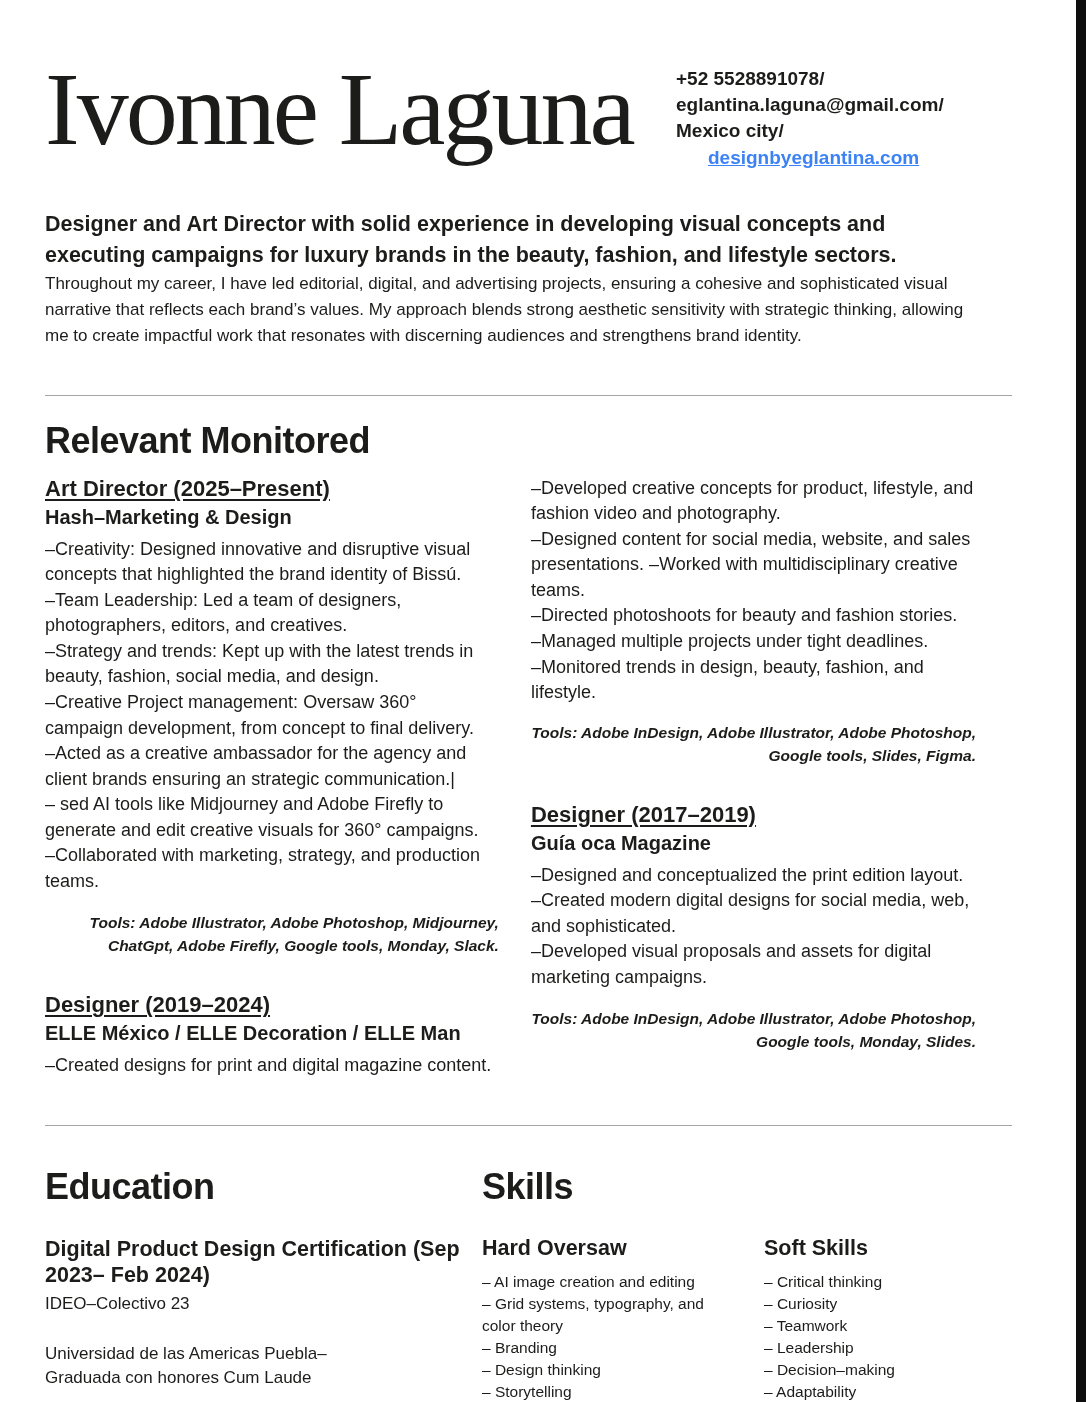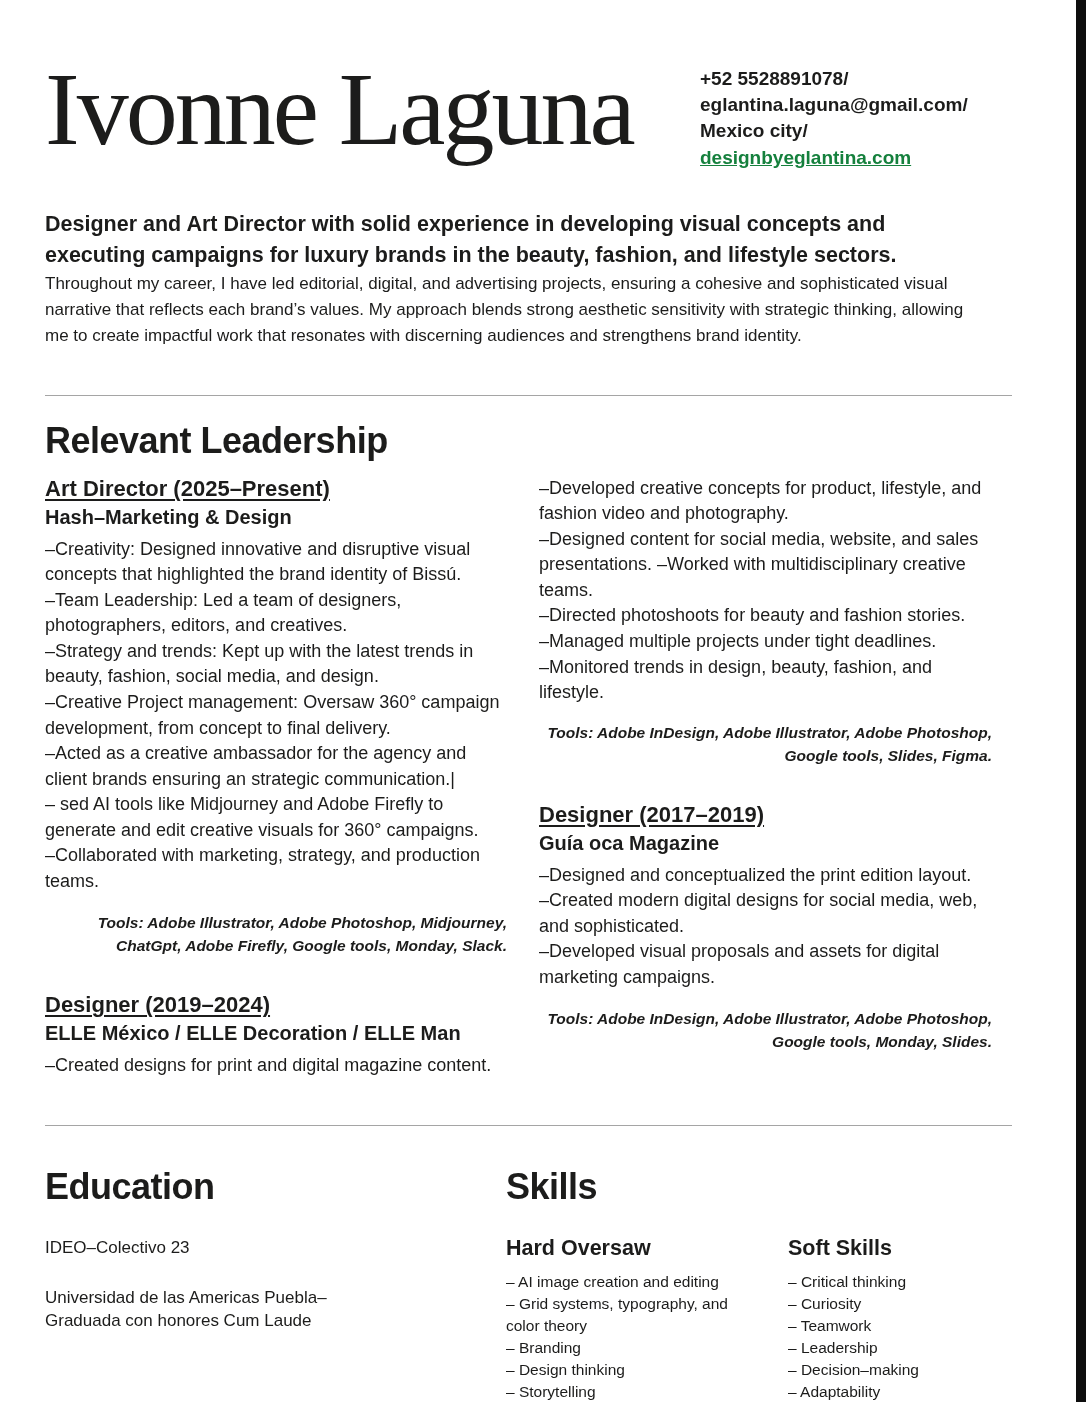--- a/index.html
+++ b/index.html
@@ -8,21 +8,21 @@
     width: 1086px; height: 1402px;
     background: #ffffff;
     color: #1c1c1b;
     font-family: "Liberation Sans", "DejaVu Sans", sans-serif;
     position: relative;
     overflow: hidden;
   }
   .page {
     position: relative;
     width: 1086px; height: 1402px;
-    padding: 56px 86px 30px 45px;
+    padding: 56px 110px 30px 45px;
   }
   .edge-strip {
     position: absolute;
     top: 0; right: 0;
     width: 10px; height: 1402px;
     background: #0e0e0e;
   }
   
   .header { display: flex; justify-content: space-between; align-items: flex-start; }
   .name {
@@ -35,24 +35,25 @@
     white-space: nowrap;
   }
   .contact {
     width: 300px;
     font-weight: 700;
     font-size: 19px;
     line-height: 1.38;
     padding-top: 10px;
   }
   .contact a.website {
-    color: #15803d;
+    color: #3b82f6;
     text-decoration: underline;
     cursor: pointer;
     font-weight: 700;
+    margin-left: 32px;
   }
   
   .summary {
     margin: 38px 0 0;
     font-size: 17px;
     line-height: 1.52;
     max-width: 940px;
   }
   .summary .lead {
     font-weight: 700;
@@ -124,21 +125,21 @@
       <div>Mexico city/</div>
       <div><a class="website">designbyeglantina.com</a></div>
     </div>
   </header>
 
   <p class="summary"><span class="lead">Designer and Art Director with solid experience in developing visual concepts and executing campaigns for luxury brands in the beauty, fashion, and lifestyle sectors.</span><span> Throughout my career, I have led editorial, digital, and advertising projects, ensuring a cohesive and sophisticated visual narrative that reflects each brand’s values. My approach blends strong aesthetic sensitivity with strategic thinking, allowing me to create impactful work that resonates with discerning audiences and strengthens brand identity.</span></p>
 
   <hr class="divider">
 
   <section>
-    <h2 class="section-heading">Relevant Leadership</h2>
+    <h2 class="section-heading">Relevant Monitored</h2>
     <div class="exp-cols">
 
       <div class="exp-col-left">
         <div class="job">
           <h3 class="job-title">Art Director (2025–Present)</h3>
           <div class="company">Hash–Marketing &amp; Design</div>
           <p class="bullet">–Creativity: Designed innovative and disruptive visual concepts that highlighted the brand identity of Bissú.</p>
           <p class="bullet">–Team Leadership: Led a team of designers, photographers, editors, and creatives.</p>
           <p class="bullet">–Strategy and trends: Kept up with the latest trends in beauty, fashion, social media, and design.</p>
           <p class="bullet">–Creative Project management: Oversaw 360° campaign development, from concept to final delivery.</p>
@@ -177,20 +178,21 @@
   </section>
 
   <hr class="divider bottom-divider">
 
   <section class="bottom">
 
     <div class="edu-col">
       <h2 class="section-heading" style="margin-top:0;">Education</h2>
 
       <div class="edu-item first">
+        <h3 class="edu-title">Digital Product Design Certification (Sep 2023– Feb 2024)</h3>
         <p class="edu-sub">IDEO–Colectivo 23</p>
       </div>
       <div class="edu-item">
         <p class="edu-sub">Universidad de las Americas Puebla– Graduada con honores Cum Laude</p>
       </div>
 
     </div>
 
     <div class="skills-col">
       <h2 class="section-heading" style="margin-top:0;">Skills</h2>

